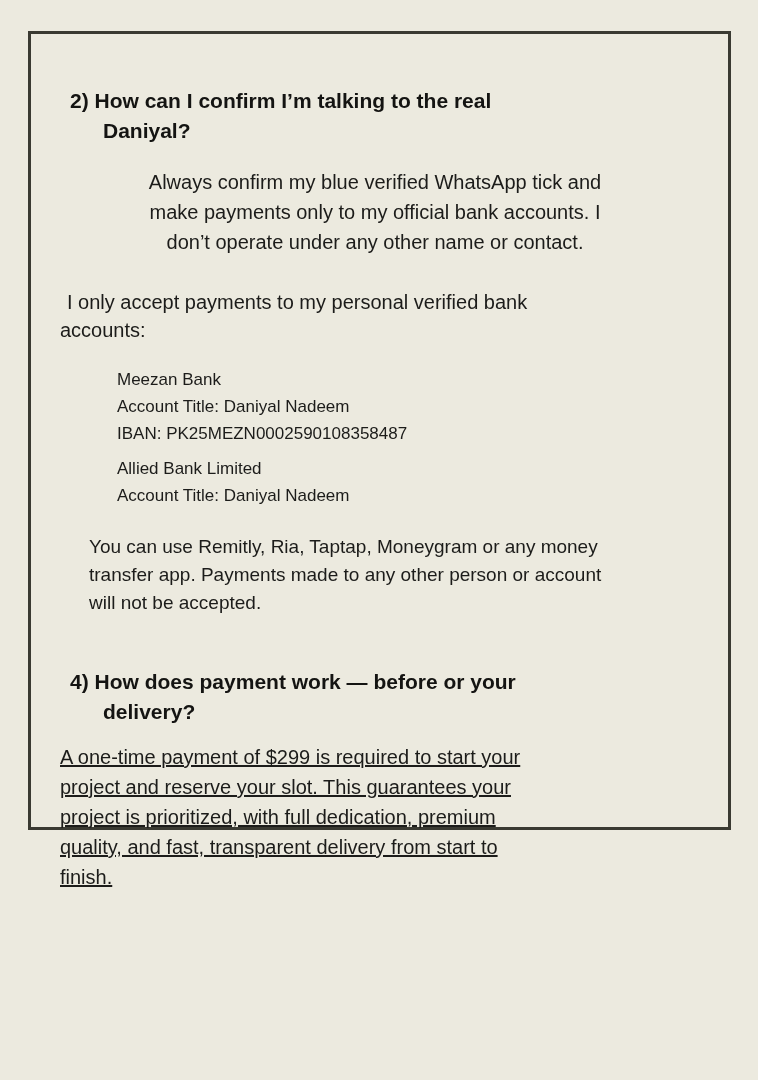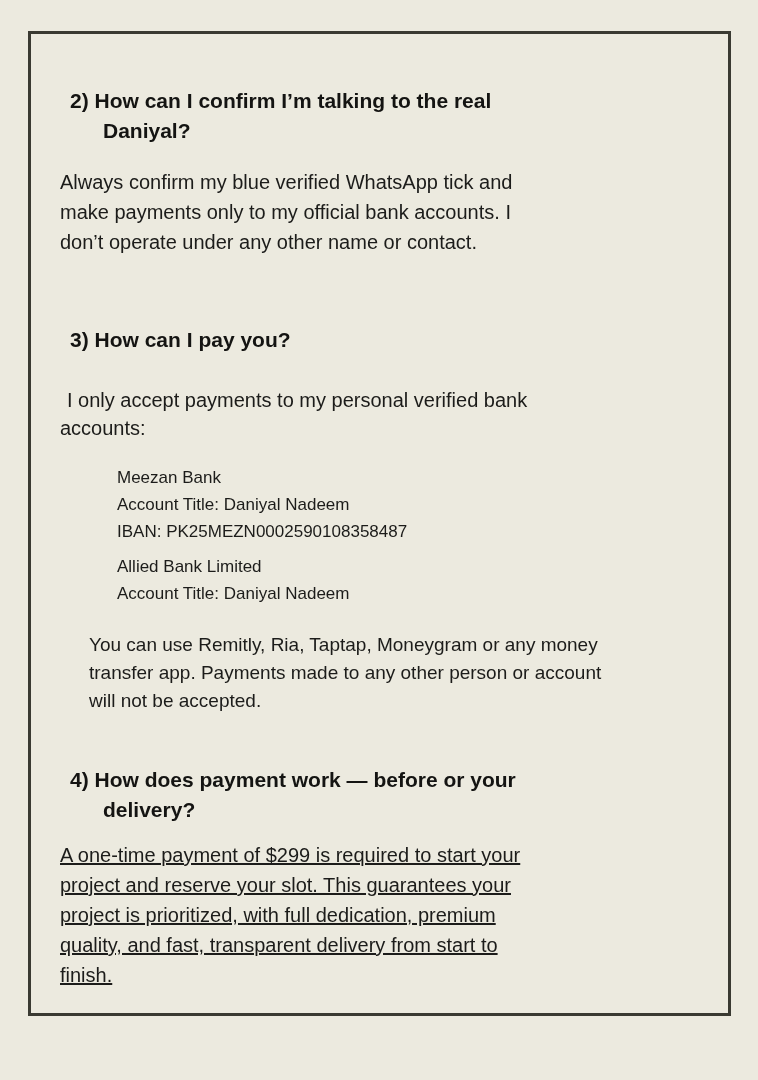--- a/index.html
+++ b/index.html
@@ -9,40 +9,40 @@
     font-family: "Liberation Sans", sans-serif;
     color: #1C1C1A;
     position: relative;
     overflow: hidden;
   }
   .sheet {
     position: absolute;
     left: 28px;
     top: 31px;
     width: 703px;
-    height: 985px;
+    height: 799px;
     border: 3px solid #3A3A32;
     padding: 52px 38px 0 29px;
     background: #ECEADF;
   }
   .pre { white-space: pre-line; }
   .q-heading {
     font-weight: bold;
     font-size: 21px;
     line-height: 30px;
     margin-left: 10px;
     padding-left: 33px;
     text-indent: -33px;
     color: #141412;
   }
   .body-text {
     font-size: 20px;
     line-height: 30px;
   }
-  .answer-q2 { margin-top: 21px; }
+  .answer-q2 { margin-top: 21px; text-align: center; }
   .heading-q3 { margin-top: 68px; }
   .intro-q3 {
     margin-top: 31px;
     line-height: 28px;
     text-indent: 7px;
   }
   .bank-block {
     margin-left: 57px;
     font-size: 17px;
     line-height: 27px;
@@ -63,21 +63,20 @@
 
 <div class="sheet">
 
   <h2 class="q-heading"><span>2)</span> <span class="pre">How can I confirm I’m talking to the real
 Daniyal?</span></h2>
 
   <p class="body-text pre answer-q2">Always confirm my blue verified WhatsApp tick and
 make payments only to my official bank accounts. I
 don’t operate under any other name or contact.</p>
 
-  <h2 class="q-heading heading-q3"><span>3)</span> <span class="pre">How can I pay you?</span></h2>
 
   <p class="body-text pre intro-q3">I only accept payments to my personal verified bank
 accounts:</p>
 
   <div class="bank-block bank-1">
     <div>Meezan Bank</div>
     <div><span>Account Title:</span> <span>Daniyal Nadeem</span></div>
     <div><span>IBAN:</span> <span>PK25MEZN0002590108358487</span></div>
   </div>
 

